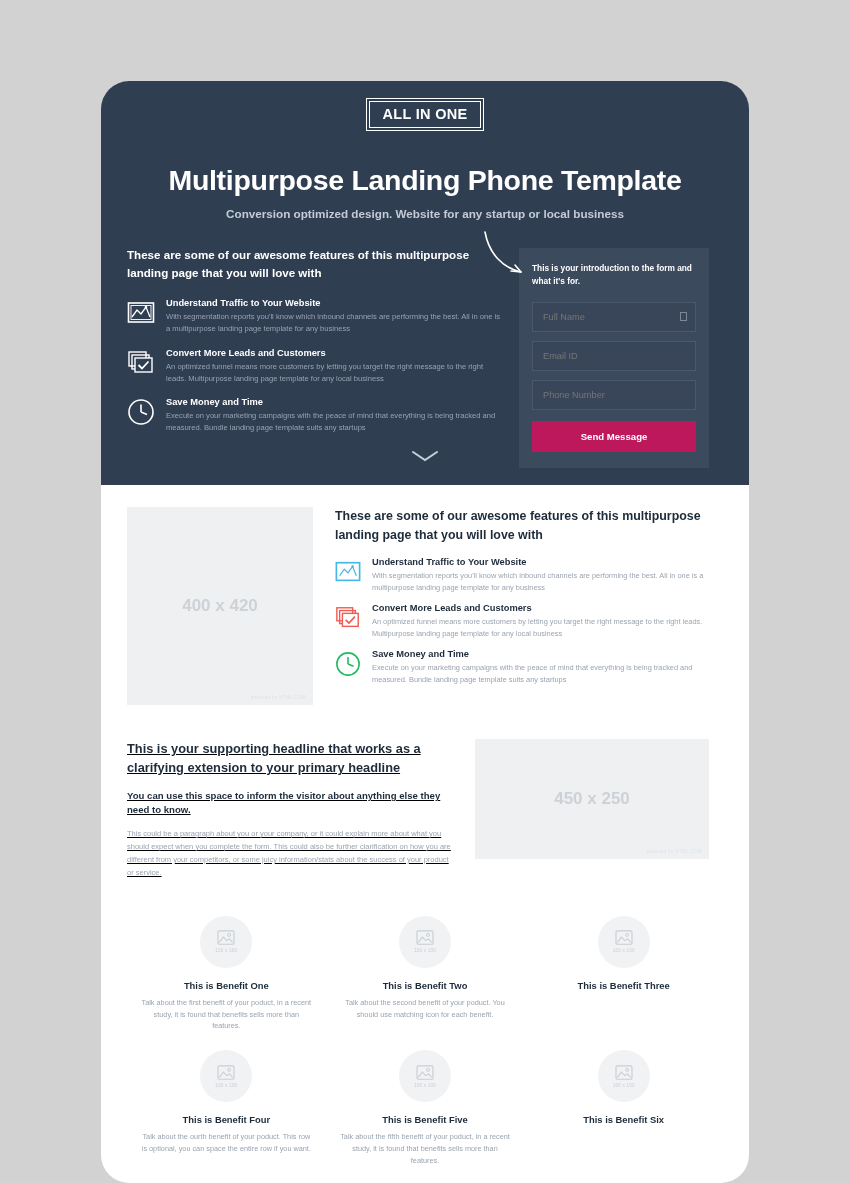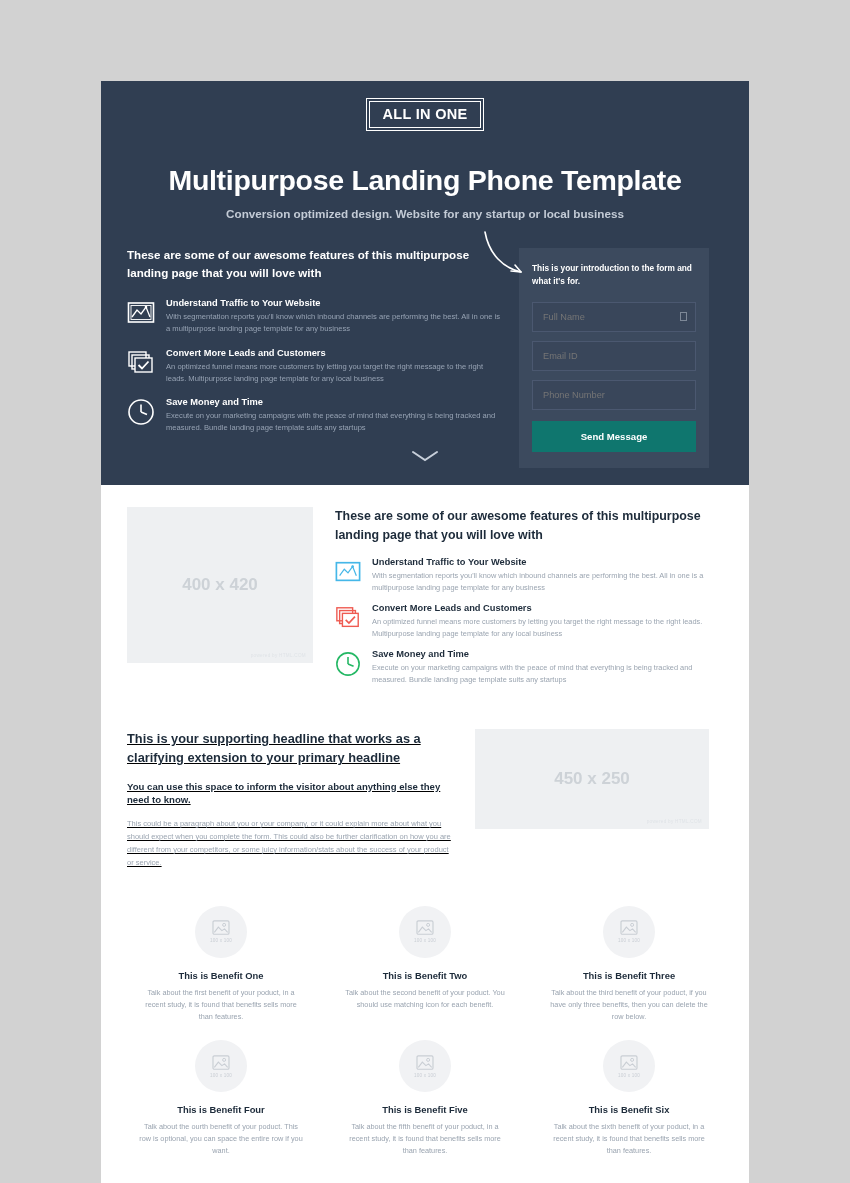--- a/index.html
+++ b/index.html
@@ -8,20 +8,21 @@
     background: #d2d2d2;
     font-family: "Liberation Sans", sans-serif;
     overflow: hidden;
   }
   .page {
     position: absolute;
     left: 101px; top: 81px;
     width: 648px; height: 1102px;
     background: #ffffff;
     overflow: hidden;
+    border-radius: 28px;
   }
 
   
   .hero {
     background: #303e52;
     padding: 17px 0 0 0;
     height: 404px;
     position: relative;
   }
   .logo-wrap { text-align: center; }
@@ -130,21 +131,21 @@
   .fld-wrap { position: relative; text-decoration: underline; }
   .fld-badge {
     position: absolute;
     right: 9px; top: 10px;
     width: 7px; height: 9px;
     border: 1px solid #7d8897;
     font-size: 5px;
   }
   .btn-send {
     width: 100%;
-    background: #0f766e;
+    background: #be185d;
     border: none;
     color: #ffffff;
     font-family: "Liberation Sans", sans-serif;
     font-size: 9.6px;
     font-weight: bold;
     padding: 10px 0;
     cursor: pointer;
     margin-top: 2px;
   }
   .chev {
@@ -168,21 +169,21 @@
     font-weight: bold;
   }
   .ph .wm {
     position: absolute;
     right: 7px; bottom: 5px;
     font-size: 4.6px;
     font-weight: normal;
     color: #dfe3e7;
     letter-spacing: 0.3px;
   }
-  .ph-400 { width: 186px; height: 156px; font-size: 17px; flex: 0 0 186px; }
+  .ph-400 { width: 186px; height: 198px; font-size: 17px; flex: 0 0 186px; }
   .sec1-right { padding-left: 22px; flex: 1; }
   .sec-head {
     color: #1d2b3a;
     font-size: 12.4px;
     font-weight: bold;
     line-height: 1.5;
     margin-bottom: 13px;
   }
   .wf { display: flex; margin-bottom: 9px; }
   .wf-ico { width: 26px; height: 26px; flex: 0 0 26px; margin-right: 11px; margin-top: 2px; }
@@ -207,25 +208,25 @@
     font-size: 9.6px;
     font-weight: bold;
     line-height: 1.45;
     margin-bottom: 11px;
   }
   .s2-para {
     color: #9aa4b0;
     font-size: 7.5px;
     line-height: 1.72;
   }
-  .ph-450 { width: 234px; height: 100px; font-size: 17px; flex: 0 0 234px; }
+  .ph-450 { width: 234px; height: 120px; font-size: 17px; flex: 0 0 234px; }
 
   
   .benefits { padding: 36px 26px 0 26px; }
-  .brow { display: flex; margin-bottom: 18px; gap: 16px; }
+  .brow { display: flex; margin-bottom: 18px; }
   .bcell { flex: 1; text-align: center; padding: 0 12px; }
   .bcirc {
     width: 52px; height: 52px;
     border-radius: 50%;
     background: #f1f2f4;
     margin: 0 auto 12px;
     display: flex;
     flex-direction: column;
     align-items: center;
     justify-content: center;
@@ -435,21 +436,20 @@
       <div class="bcell">
         <div class="bcirc">
           <svg width="18" height="16" viewBox="0 0 20 18">
             <rect x="1" y="1" width="18" height="15" rx="1.5" fill="none" stroke="#c9ced4" stroke-width="1.3"></rect>
             <circle cx="13.5" cy="5.5" r="1.7" fill="none" stroke="#c9ced4" stroke-width="1.1"></circle>
             <polyline points="2.5,14 7,8 11,12 14,10 17.5,14" fill="none" stroke="#c9ced4" stroke-width="1.2"></polyline>
           </svg>
           <span class="lbl">100 x 100</span>
         </div>
         <div class="btitle">This is Benefit Three</div>
-        <div class="bdesc">Talk about the third benefit of your poduct, if you have only three benefits, then you can delete the row below.</div>
       </div>
     </div>
 
     <div class="brow">
       <div class="bcell">
         <div class="bcirc">
           <svg width="18" height="16" viewBox="0 0 20 18">
             <rect x="1" y="1" width="18" height="15" rx="1.5" fill="none" stroke="#c9ced4" stroke-width="1.3"></rect>
             <circle cx="13.5" cy="5.5" r="1.7" fill="none" stroke="#c9ced4" stroke-width="1.1"></circle>
             <polyline points="2.5,14 7,8 11,12 14,10 17.5,14" fill="none" stroke="#c9ced4" stroke-width="1.2"></polyline>
@@ -476,19 +476,18 @@
       <div class="bcell">
         <div class="bcirc">
           <svg width="18" height="16" viewBox="0 0 20 18">
             <rect x="1" y="1" width="18" height="15" rx="1.5" fill="none" stroke="#c9ced4" stroke-width="1.3"></rect>
             <circle cx="13.5" cy="5.5" r="1.7" fill="none" stroke="#c9ced4" stroke-width="1.1"></circle>
             <polyline points="2.5,14 7,8 11,12 14,10 17.5,14" fill="none" stroke="#c9ced4" stroke-width="1.2"></polyline>
           </svg>
           <span class="lbl">100 x 100</span>
         </div>
         <div class="btitle">This is Benefit Six</div>
-        <div class="bdesc">Talk about the sixth benefit of your poduct, in a recent study, it is found that benefits sells more than features.</div>
       </div>
     </div>
 
   </div>
 
 </div>
 
 </body></html>

